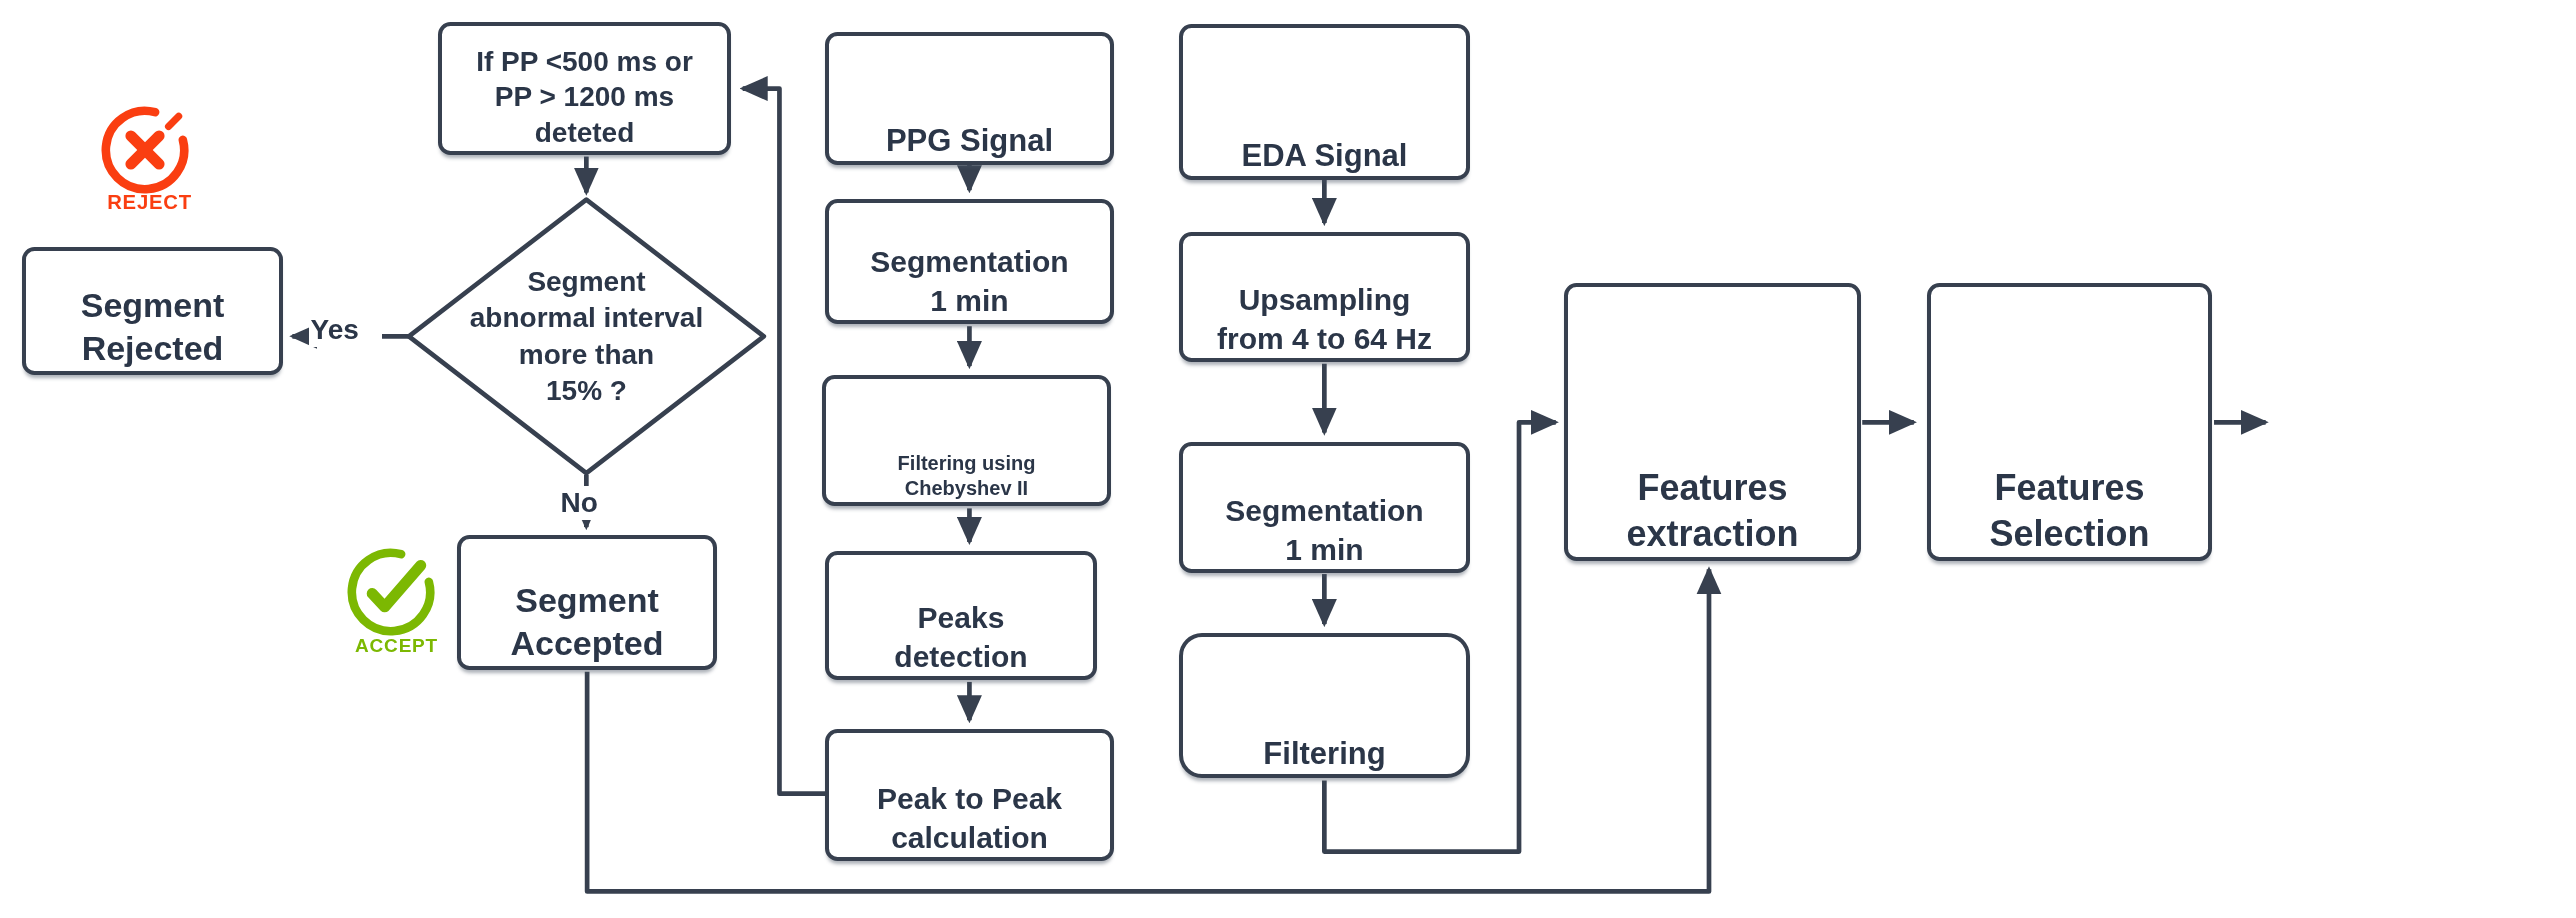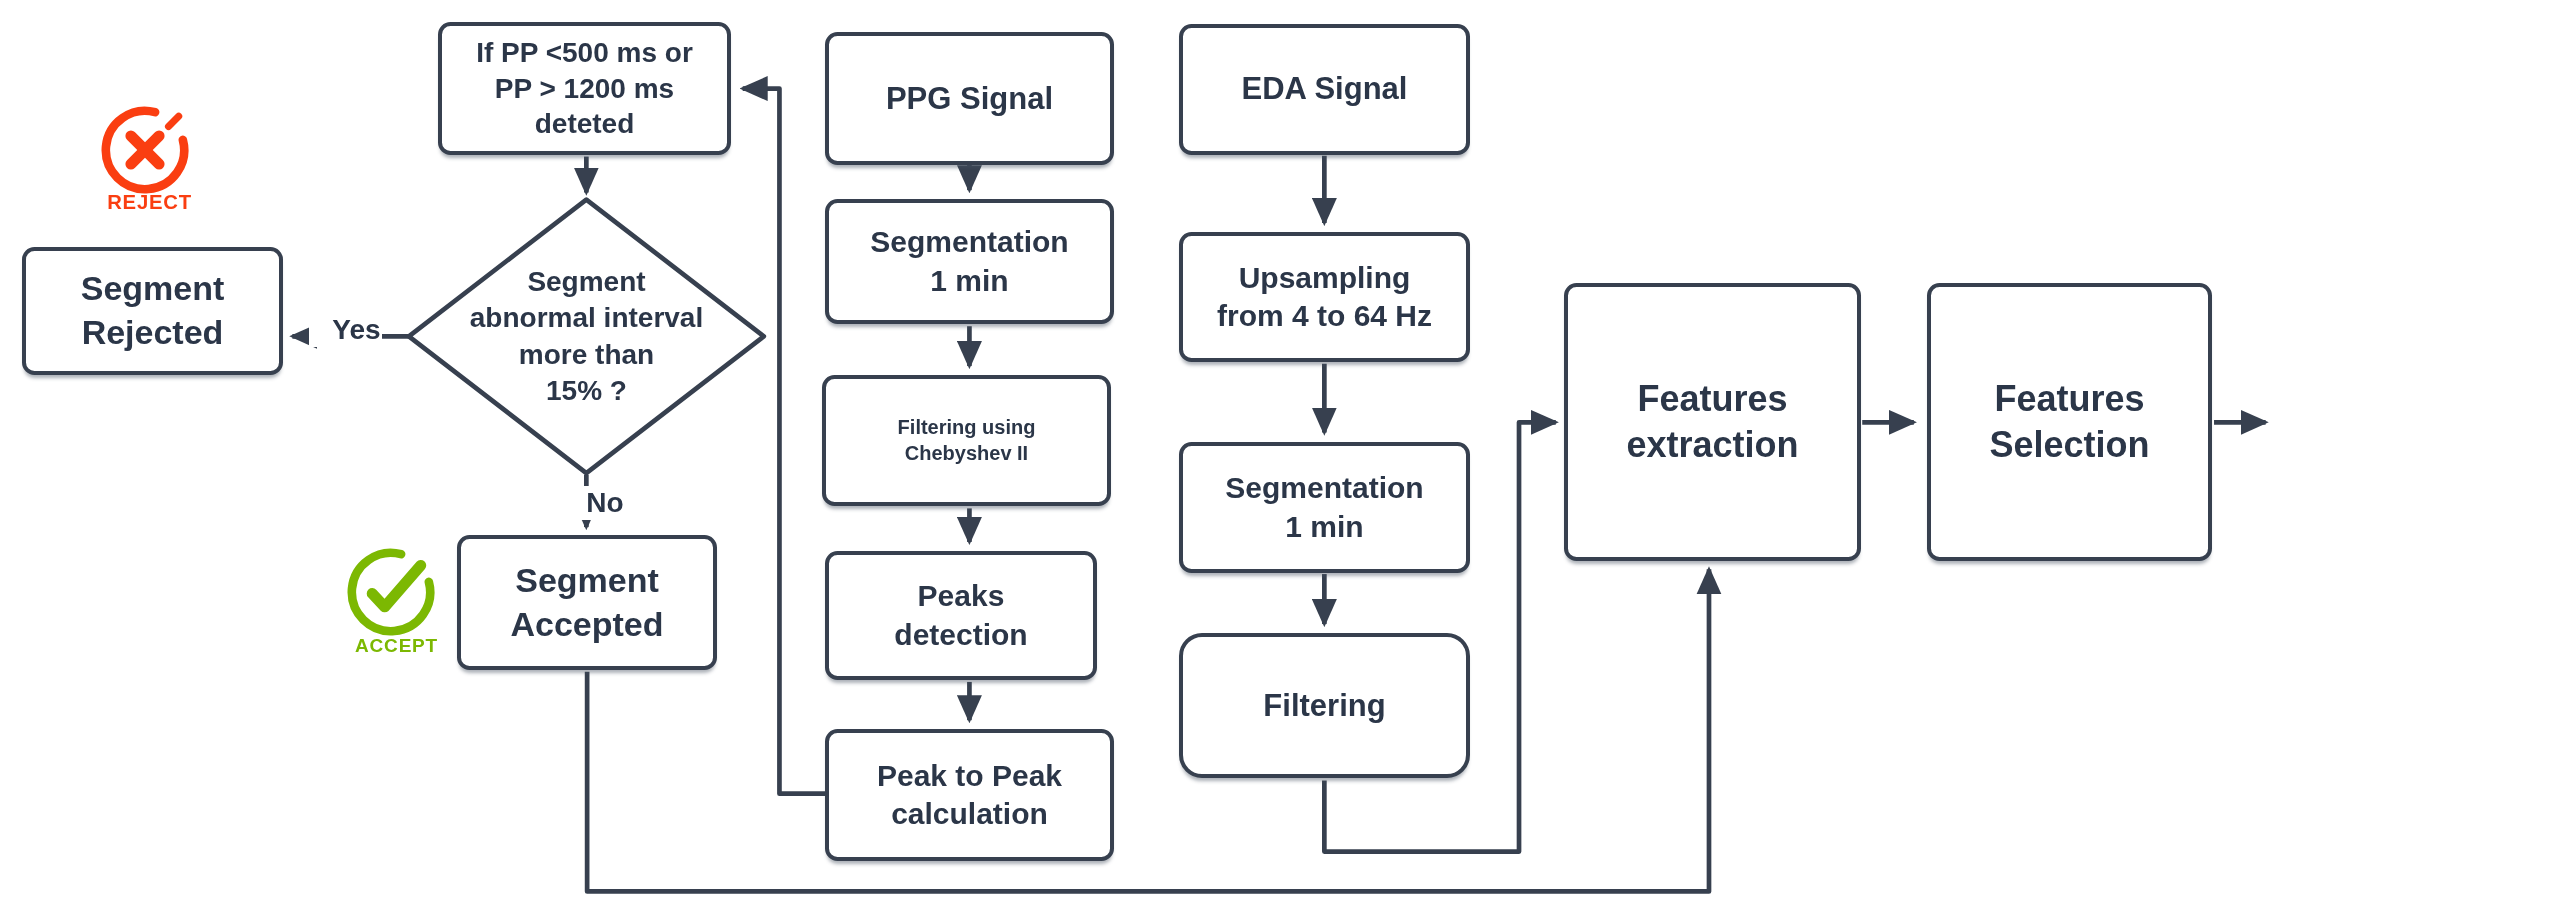--- a/index.html
+++ b/index.html
@@ -9,33 +9,33 @@
     --line: #37404F;
     --text: #2B3648;
     --reject: #FA3E11;
     --accept: #7CB802;
   }
   #canvas { position: relative; width: 2576px; height: 919px; background: #ffffff; }
   #wires { position: absolute; left: 0; top: 0; z-index: 1; }
   .node {
     position: absolute; z-index: 2; box-sizing: border-box;
     border: 4.7px solid var(--line); border-radius: 12.5px; background: #ffffff;
-    display: flex; align-items: center; justify-content: center; text-align: center;
+    display: flex; align-items: flex-end; justify-content: center; text-align: center;
     color: var(--text); font-weight: bold; line-height: 1.28;
     box-shadow: 0 4.7px 3.9px -2.3px rgba(72,82,98,0.45);
   }
   .node-label { white-space: pre-line; }
   .diamond-label {
     position: absolute; z-index: 2; display: flex; align-items: center; justify-content: center;
     text-align: center; color: var(--text); font-weight: bold; line-height: 1.3;
     white-space: pre-line;
   }
   .edge-label {
     position: absolute; z-index: 3; background: #ffffff; color: var(--text);
-    font-weight: bold; text-align: right; padding: 0.8px 1.6px;
+    font-weight: bold; text-align: left; padding: 0.8px 1.6px;
   }
   .badge { position: absolute; z-index: 2; }
   .badge-label {
     position: absolute; z-index: 2; font-weight: bold; text-align: right;
     letter-spacing: 0.8px;
   }
   .reject-color { color: var(--reject); }
   .accept-color { color: var(--accept); }
 </style>
 </head>
@@ -115,21 +115,21 @@
   <div class="node" style="left:825px; top:551px; width:272px; height:129px; font-size:30px;">
     <span class="node-label">Peaks
 detection</span>
   </div>
 
   <div class="node" style="left:825px; top:729px; width:289px; height:132px; font-size:30px;">
     <span class="node-label">Peak to Peak
 calculation</span>
   </div>
 
-  <div class="node" style="left:1179px; top:23.5px; width:291px; height:131px; font-size:31px;">
+  <div class="node" style="left:1179px; top:23.5px; width:291px; height:156px; font-size:31px;">
     <span class="node-label">EDA Signal</span>
   </div>
 
   <div class="node" style="left:1179px; top:232px; width:291px; height:130px; font-size:30px;">
     <span class="node-label">Upsampling
 from 4 to 64 Hz</span>
   </div>
 
   <div class="node" style="left:1179px; top:442px; width:291px; height:131px; font-size:30px;">
     <span class="node-label">Segmentation

